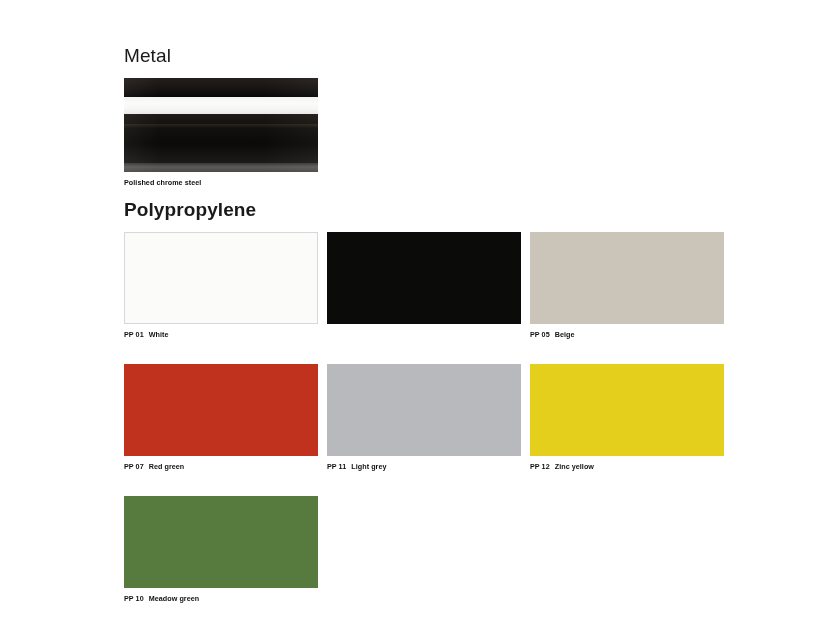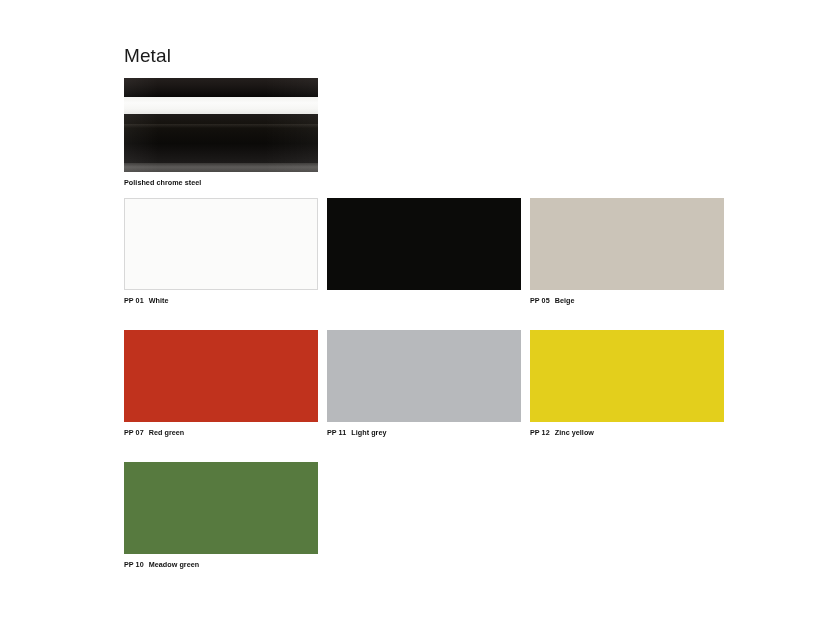--- a/index.html
+++ b/index.html
@@ -164,20 +164,21 @@
         <div class="band band-foot"></div>
         <div class="sheen"></div>
       </div>
       <div class="caption">
         <span class="code">Polished chrome steel</span>
       </div>
     </div>
   </div>
 
   <div class="section section-poly">
+    <h2 class="heading bold">Polypropylene</h2>
 
     <div class="grid">
 
       <div class="cell">
         <div class="swatch bordered" id="sw-pp01" style="background: rgb(251, 251, 250);"></div>
         <div class="caption">
           <span class="code">PP 01</span><span class="cname">White</span>
         </div>
       </div>
 

